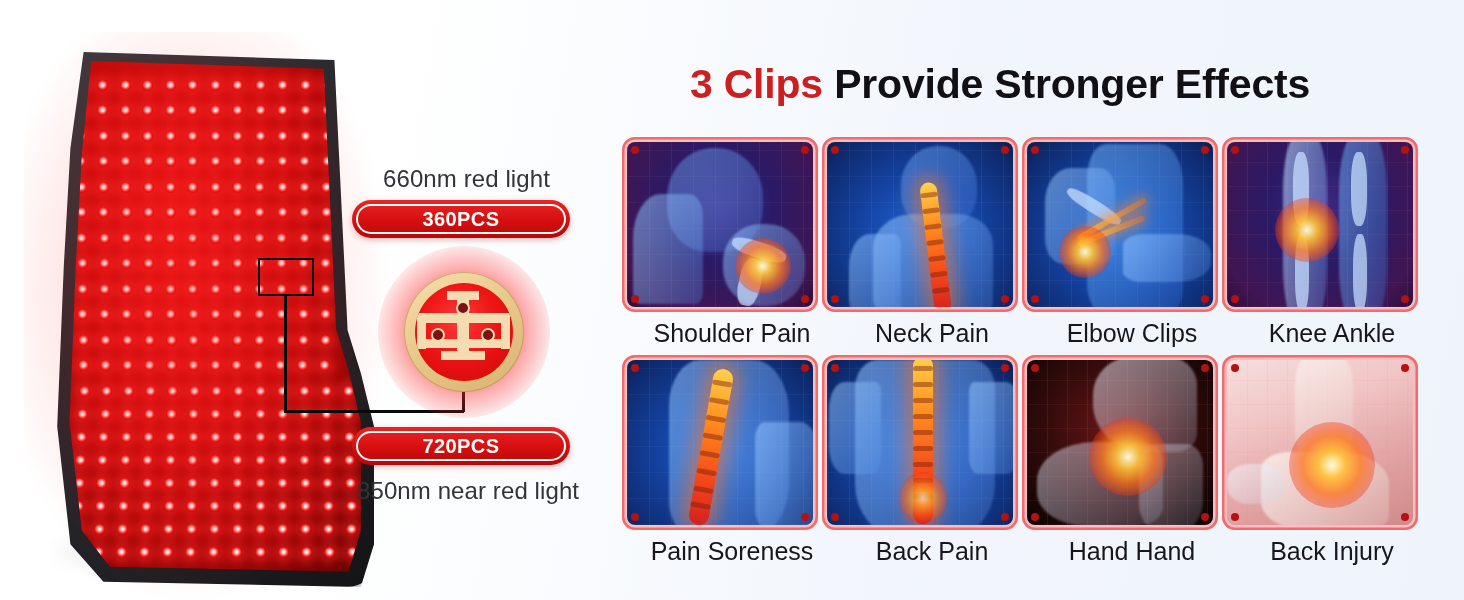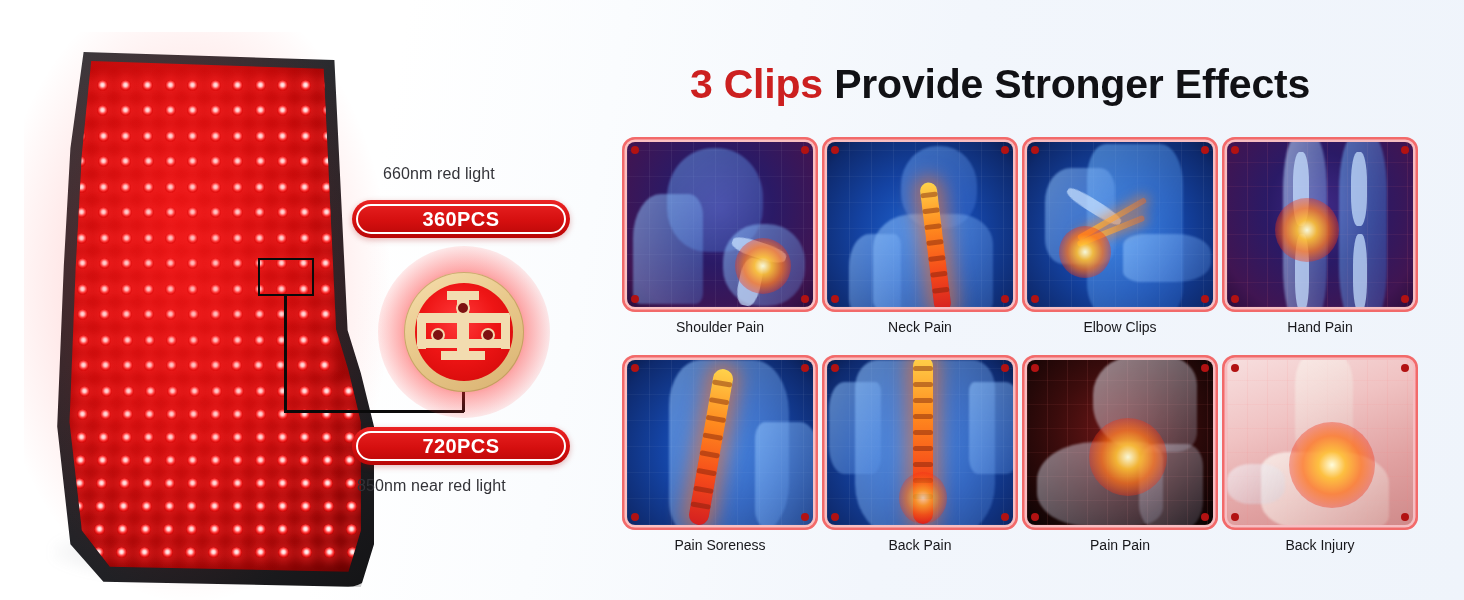--- a/index.html
+++ b/index.html
@@ -100,21 +100,21 @@
     position: absolute; border-radius: 50%;
     background: #7e1111; border: 2.5px solid #f2dcb0;
   }
   #d-top { left: 41px; top: 18px; width: 14px; height: 14px; }
   #d-l   { left: 16px; top: 45px; width: 14px; height: 14px; }
   #d-r   { left: 66px; top: 45px; width: 14px; height: 14px; }
 
   
   .spec-caption {
     position: absolute;
-    font-size: 16px; color: #333338; letter-spacing: .1px; white-space: nowrap;
+    font-size: 24px; color: #333338; letter-spacing: .1px; white-space: nowrap;
   }
   #cap-660 { left: 383px; top: 165px; }
   #cap-850 { left: 357px; top: 477px; }
 
   .pill {
     position: absolute; width: 218px; height: 38px;
     border-radius: 19px;
     background: linear-gradient(180deg,#ea2323 0%,#d50f0f 55%,#b80707 100%);
     box-shadow: 0 2px 6px rgba(160,0,0,.28);
     display: flex; align-items: center; justify-content: center;
@@ -164,22 +164,22 @@
   .fc-tl { left: 9px;  top: 9px; }
   .fc-tr { right: 9px; top: 9px; }
   .fc-bl { left: 9px;  bottom: 9px; }
   .fc-br { right: 9px; bottom: 9px; }
 
   .thumb {
     position: relative; width: 100%; height: 100%;
     border-radius: 8px; overflow: hidden;
   }
   .cap {
-    position: absolute; left: 0; top: 182px; width: 196px;
-    text-align: center; font-size: 14px; color: #17171b; white-space: nowrap;
+    position: absolute; left: 12px; top: 182px; width: 196px;
+    text-align: center; font-size: 25px; color: #17171b; white-space: nowrap;
   }
   .bg-blue2  { position:absolute; inset:0; background: radial-gradient(ellipse at 50% 55%, #1f63cf 0%, #1443a3 45%, #0e2a6e 85%, #0a1c4d 100%); }
   .bg-dark   { position:absolute; inset:0; background: radial-gradient(ellipse at 48% 42%, #6b1616 0%, #3a0c0c 45%, #150505 85%, #070202 100%); }
   .bg-pink   { position:absolute; inset:0; background: linear-gradient(160deg, #f7dede 0%, #f0c3c3 35%, #e0a0a0 70%, #cf8a8a 100%); }
   .bg-violet { position:absolute; inset:0; background: radial-gradient(ellipse at 50% 40%, #3f2a86 0%, #2a1a66 40%, #401552 80%, #2c0d3c 100%); }
 
   .grid-lines {
     position:absolute; inset:0;
     background-image:
       repeating-linear-gradient(90deg, rgba(255,255,255,.055) 0 1px, transparent 1px 22px),
@@ -605,21 +605,21 @@
               <div class="grid-lines dark-tint"></div>
     <div class="limb" style="left:56px;top:-6px;width:44px;height:186px;border-radius:30%;background:linear-gradient(100deg,rgba(190,220,255,.6),rgba(90,150,240,.3))"></div>
     <div class="limb" style="left:112px;top:-6px;width:48px;height:186px;border-radius:30%;background:linear-gradient(100deg,rgba(120,190,255,.5),rgba(50,120,230,.3))"></div>
     <div class="bone" style="left:66px;top:10px;width:16px;height:74px"></div>
     <div class="bone" style="left:68px;top:92px;width:14px;height:78px"></div>
     <div class="bone" style="left:124px;top:10px;width:16px;height:74px"></div>
     <div class="bone" style="left:126px;top:92px;width:14px;height:78px"></div>
     <div class="hot" style="left:48px;top:56px;width:64px;height:64px"></div>
             </div>
       </div>
-      <div class="cap">Hand Pain</div>
+      <div class="cap">Knee Ankle</div>
     </div>
     <div class="card">
       <div class="frame">
         <i class="frame-corner fc-tl"></i>
         <i class="frame-corner fc-tr"></i>
         <i class="frame-corner fc-bl"></i>
         <i class="frame-corner fc-br"></i>
         <div class="thumb">
               <div class="bg-blue2"></div>
               <div class="grid-lines"></div>
@@ -675,21 +675,21 @@
         <i class="frame-corner fc-br"></i>
         <div class="thumb">
               <div class="bg-dark"></div>
               <div class="grid-lines dark-tint"></div>
     <div class="limb" style="left:66px;top:-4px;width:104px;height:96px;border-radius:40% 30% 20% 50%;background:linear-gradient(140deg,rgba(235,235,245,.55),rgba(170,175,200,.25))"></div>
     <div class="limb" style="left:10px;top:82px;width:126px;height:84px;border-radius:46% 20% 22% 40%;background:linear-gradient(140deg,rgba(225,228,242,.5),rgba(160,165,195,.22))"></div>
     <div class="limb" style="left:112px;top:84px;width:64px;height:86px;border-radius:26% 26% 34% 30%;background:linear-gradient(140deg,rgba(220,225,240,.42),rgba(150,158,190,.2))"></div>
     <div class="hot" style="left:62px;top:58px;width:78px;height:78px"></div>
             </div>
       </div>
-      <div class="cap">Pain Pain</div>
+      <div class="cap">Hand Hand</div>
     </div>
     <div class="card">
       <div class="frame">
         <i class="frame-corner fc-tl"></i>
         <i class="frame-corner fc-tr"></i>
         <i class="frame-corner fc-bl"></i>
         <i class="frame-corner fc-br"></i>
         <div class="thumb">
               <div class="bg-pink"></div>
               <div class="grid-lines dark-tint"></div>

